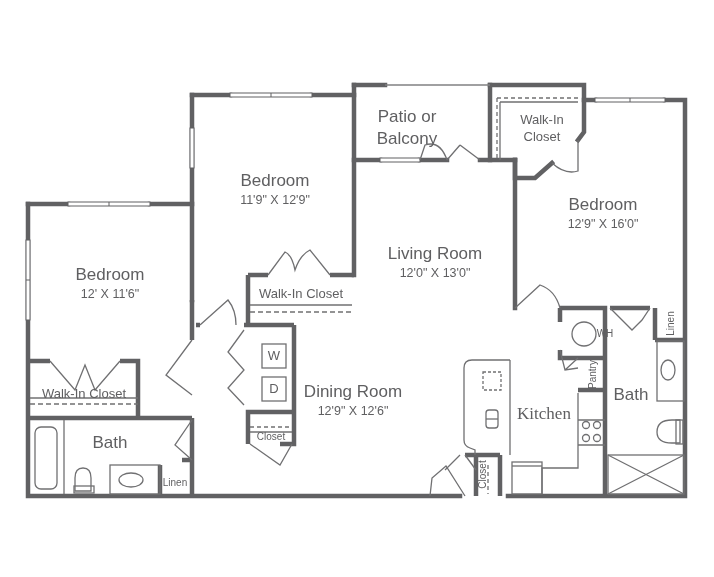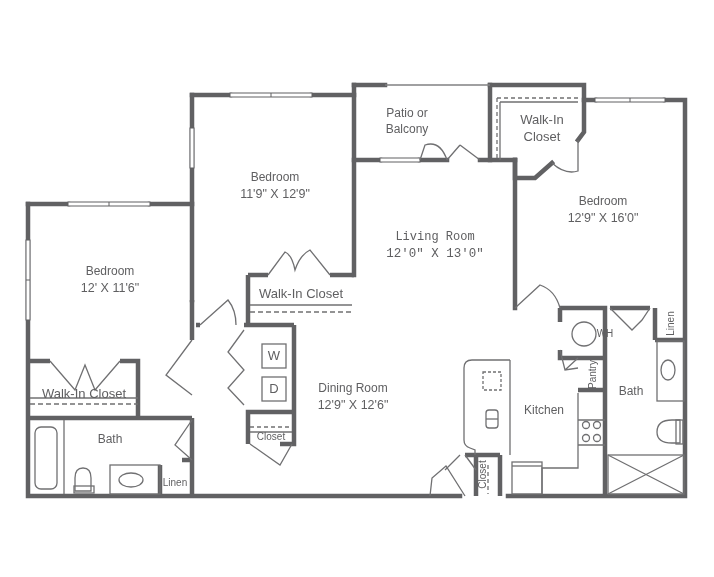--- a/index.html
+++ b/index.html
@@ -1,19 +1,19 @@
 <!DOCTYPE html>
 <html><head>
 <meta charset="utf-8">
 <style>
   html, body { margin: 0; padding: 0; background: #ffffff; }
   body { width: 714px; height: 577px; overflow: hidden; position: relative; }
   #plan { position: absolute; left: 0; top: 0; width: 714px; height: 577px; }
   .lbl { position: absolute; font-family: "Liberation Sans", sans-serif; color: #5f5f61; text-align: center; white-space: nowrap; line-height: 1.3; }
-  .lbl .nm { font-size: 12px; display: block; }
+  .lbl .nm { font-size: 17px; display: block; }
   .lbl .dim { font-size: 12.5px; display: block; }
   .sm { font-size: 13px; }
   .xs { font-size: 10px; }
   .rot { transform: rotate(-90deg); transform-origin: center; }
 </style>
 </head>
 <body>
 
 <svg id="plan" viewBox="0 0 714 577" xmlns="http://www.w3.org/2000/svg">
   <g fill="none" stroke="#616163" stroke-width="4.5" stroke-linecap="square">
@@ -136,33 +136,33 @@
   <span class="dim">12' X 11'6"</span>
 </div>
 <div class="lbl" style="left:220px; top:170px; width:110px;">
   <span class="nm">Bedroom</span>
   <span class="dim">11'9" X 12'9"</span>
 </div>
 <div class="lbl" style="left:548px; top:194px; width:110px;">
   <span class="nm">Bedroom</span>
   <span class="dim">12'9" X 16'0"</span>
 </div>
-<div class="lbl" style="left:380px; top:230px; width:110px;font-family:Liberation Mono, monospace;">
+<div class="lbl" style="left:380px; top:243px; width:110px;">
   <span class="nm">Living Room</span>
   <span class="dim">12'0" X 13'0"</span>
 </div>
 <div class="lbl" style="left:298px; top:381px; width:110px;text-align:center;">
   <span class="nm">Dining Room</span>
   <span class="dim">12'9" X 12'6"</span>
 </div>
 <div class="lbl" style="left:372px; top:106px; width:70px; text-align:center;">
   <span class="nm">Patio or</span>
   <span class="nm">Balcony</span>
 </div>
-<div class="lbl" style="left:512px; top:403px; width:64px;">
+<div class="lbl" style="left:512px; top:403px; width:64px;font-family:Liberation Serif, serif;">
   <span class="nm">Kitchen</span>
 </div>
 <div class="lbl" style="left:86px; top:432px; width:48px;">
   <span class="nm">Bath</span>
 </div>
 <div class="lbl" style="left:611px; top:384px; width:40px;">
   <span class="nm">Bath</span>
 </div>
 
 <div class="lbl sm" style="left:32px; top:386px; width:104px;">Walk-In Closet</div>

